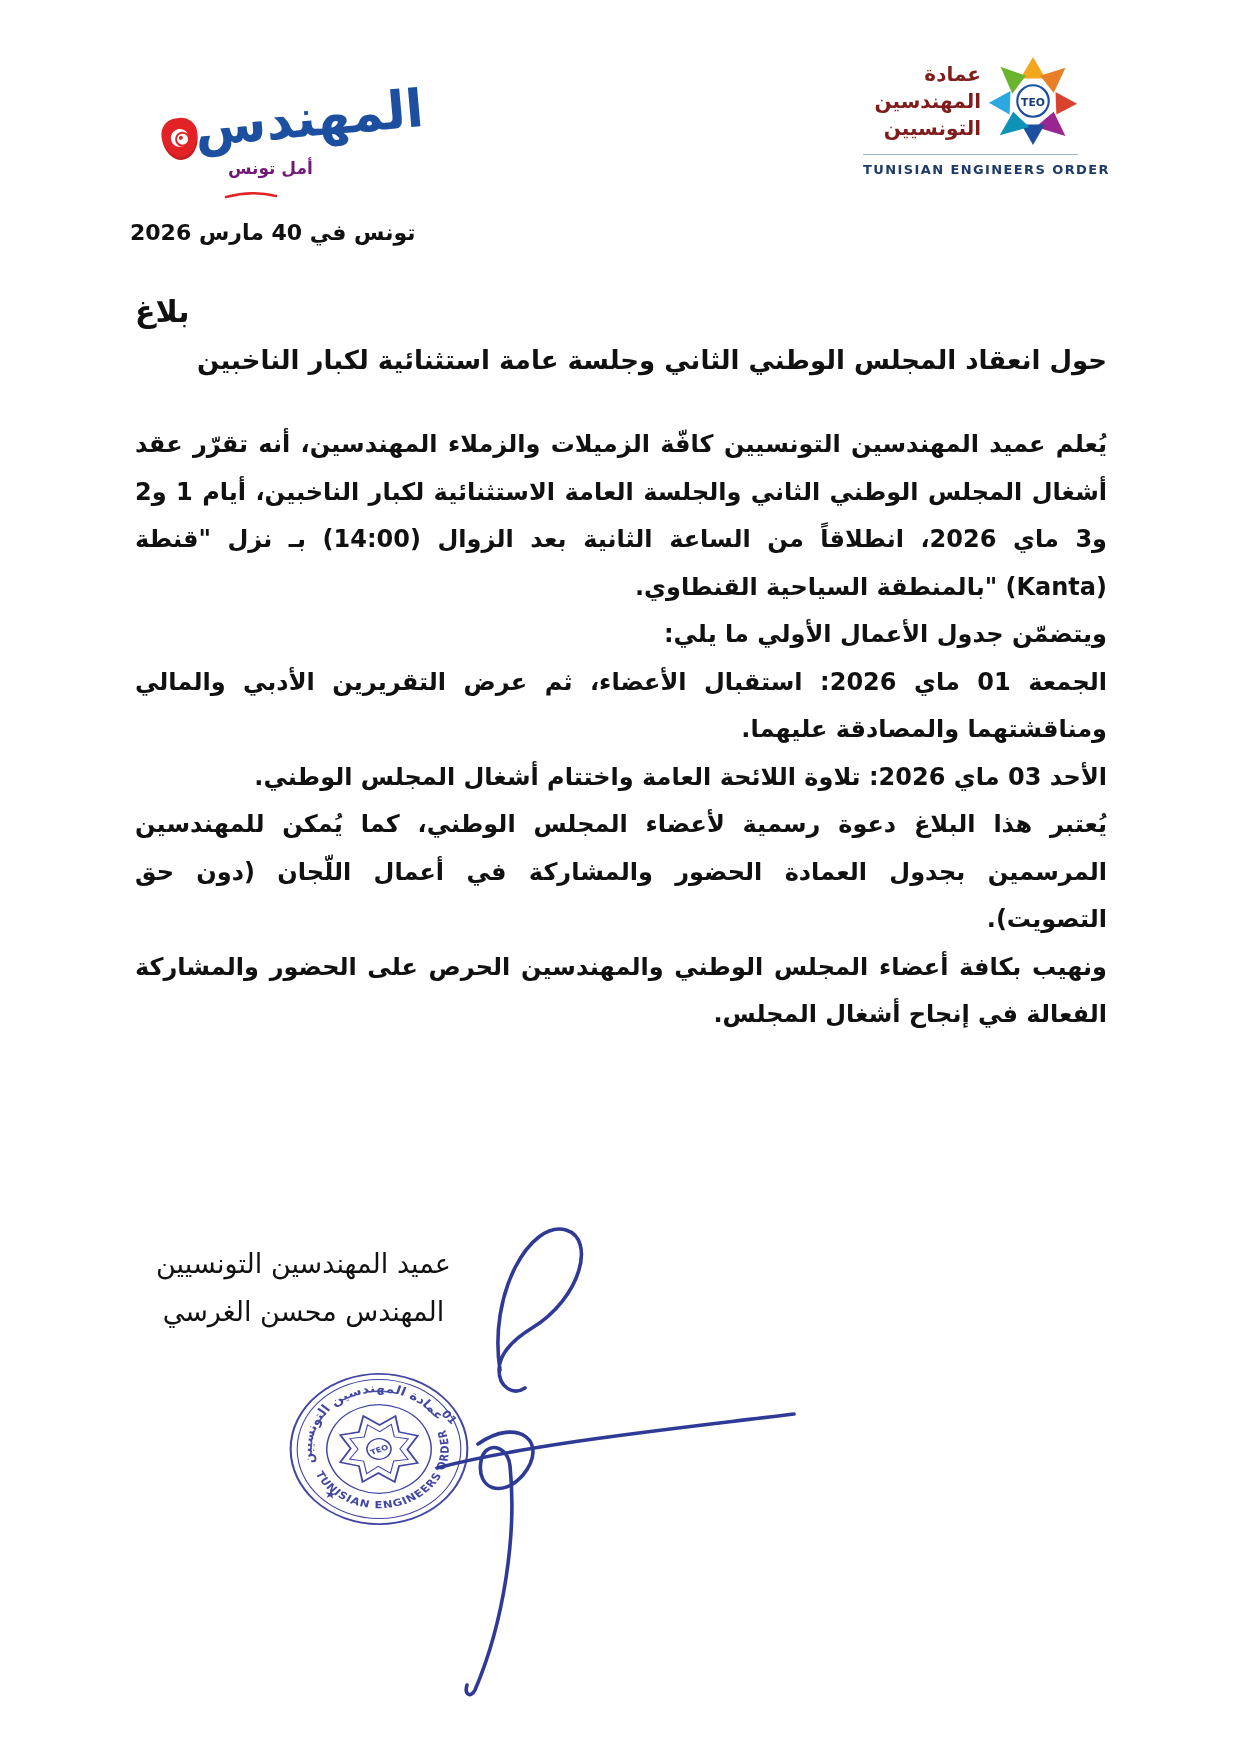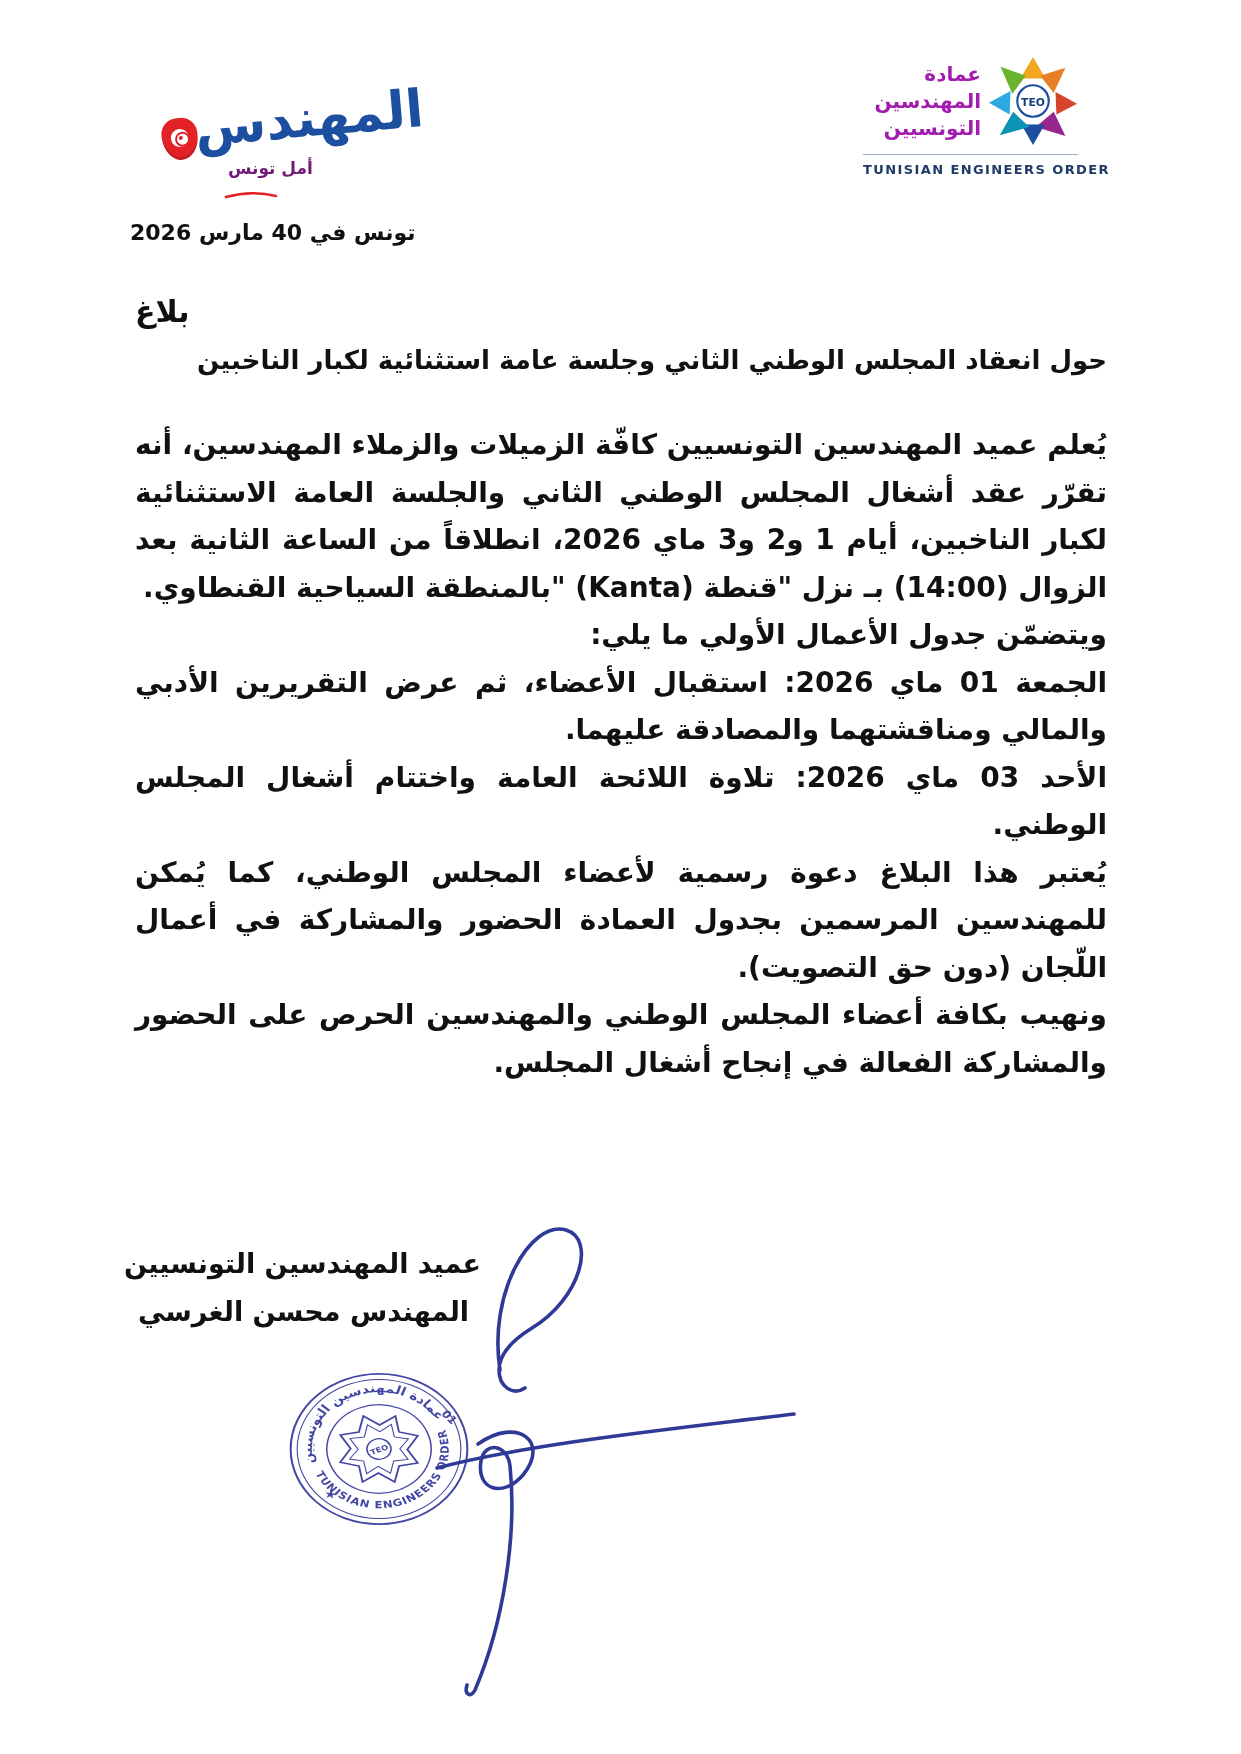--- a/index.html
+++ b/index.html
@@ -22,34 +22,34 @@
     transform:rotate(-5deg);direction:rtl;letter-spacing:-2px;white-space:nowrap;
   }
   .logo-tagline{
     position:absolute;left:68px;top:66px;font-size:17px;font-weight:bold;color:#701a75;
     direction:rtl;white-space:nowrap;
   }
   .tagline-swoosh{position:absolute;left:64px;top:98px;}
   
   .logo-right{position:absolute;right:163px;top:52px;width:215px;}
   .logo-right-top{display:flex;flex-direction:row;align-items:center;justify-content:flex-end;gap:7px;}
-  .teo-arabic{direction:rtl;text-align:right;font-size:20px;line-height:27px;font-weight:bold;color:#a21caf;white-space:nowrap;}
+  .teo-arabic{direction:rtl;text-align:right;font-size:20px;line-height:27px;font-weight:bold;color:#7f1d1d;white-space:nowrap;}
   .logo-divider{border:none;border-top:1.5px solid #9fb3c8;margin:4px 0 7px 0;}
   .logo-caption{font-size:13px;font-weight:bold;color:#1e3a66;letter-spacing:1.4px;text-align:center;white-space:nowrap;}
   
   .date-line{position:absolute;left:130px;top:220px;font-size:22px;font-weight:bold;direction:rtl;white-space:nowrap;}
   
   .doc{position:absolute;left:135px;top:294px;width:972px;direction:rtl;}
   .doc-title{margin:0 0 16px 0;text-align:left;font-size:30px;font-weight:bold;}
   .doc-subtitle{margin:0 0 46px 0;font-size:26px;font-weight:bold;}
-  .doc-body p{margin:0;font-size:28px;line-height:47.5px;font-weight:bold;text-align:justify;}
+  .doc-body p{margin:0;font-size:24px;line-height:47.5px;font-weight:bold;text-align:justify;}
   
   .sig-block{
     position:absolute;left:126px;top:1240px;width:355px;text-align:center;direction:rtl;
-    font-size:27px;font-weight:bold;line-height:48px;white-space:nowrap;
+    font-size:27px;font-weight:normal;line-height:48px;white-space:nowrap;
   }
   .sig-ink{position:absolute;left:382px;top:1202px;pointer-events:none;}
   .stamp{position:absolute;left:286px;top:1370px;pointer-events:none;}
   .ink{stroke:#2e3a96;fill:none;stroke-linecap:round;stroke-linejoin:round;}
   .stamp-ink{stroke:#4347a3;fill:none;}
   .stamp-txt{fill:#4347a3;font-family:"DejaVu Sans",sans-serif;font-weight:bold;}
 </style>
 </head>
 <body>
 

